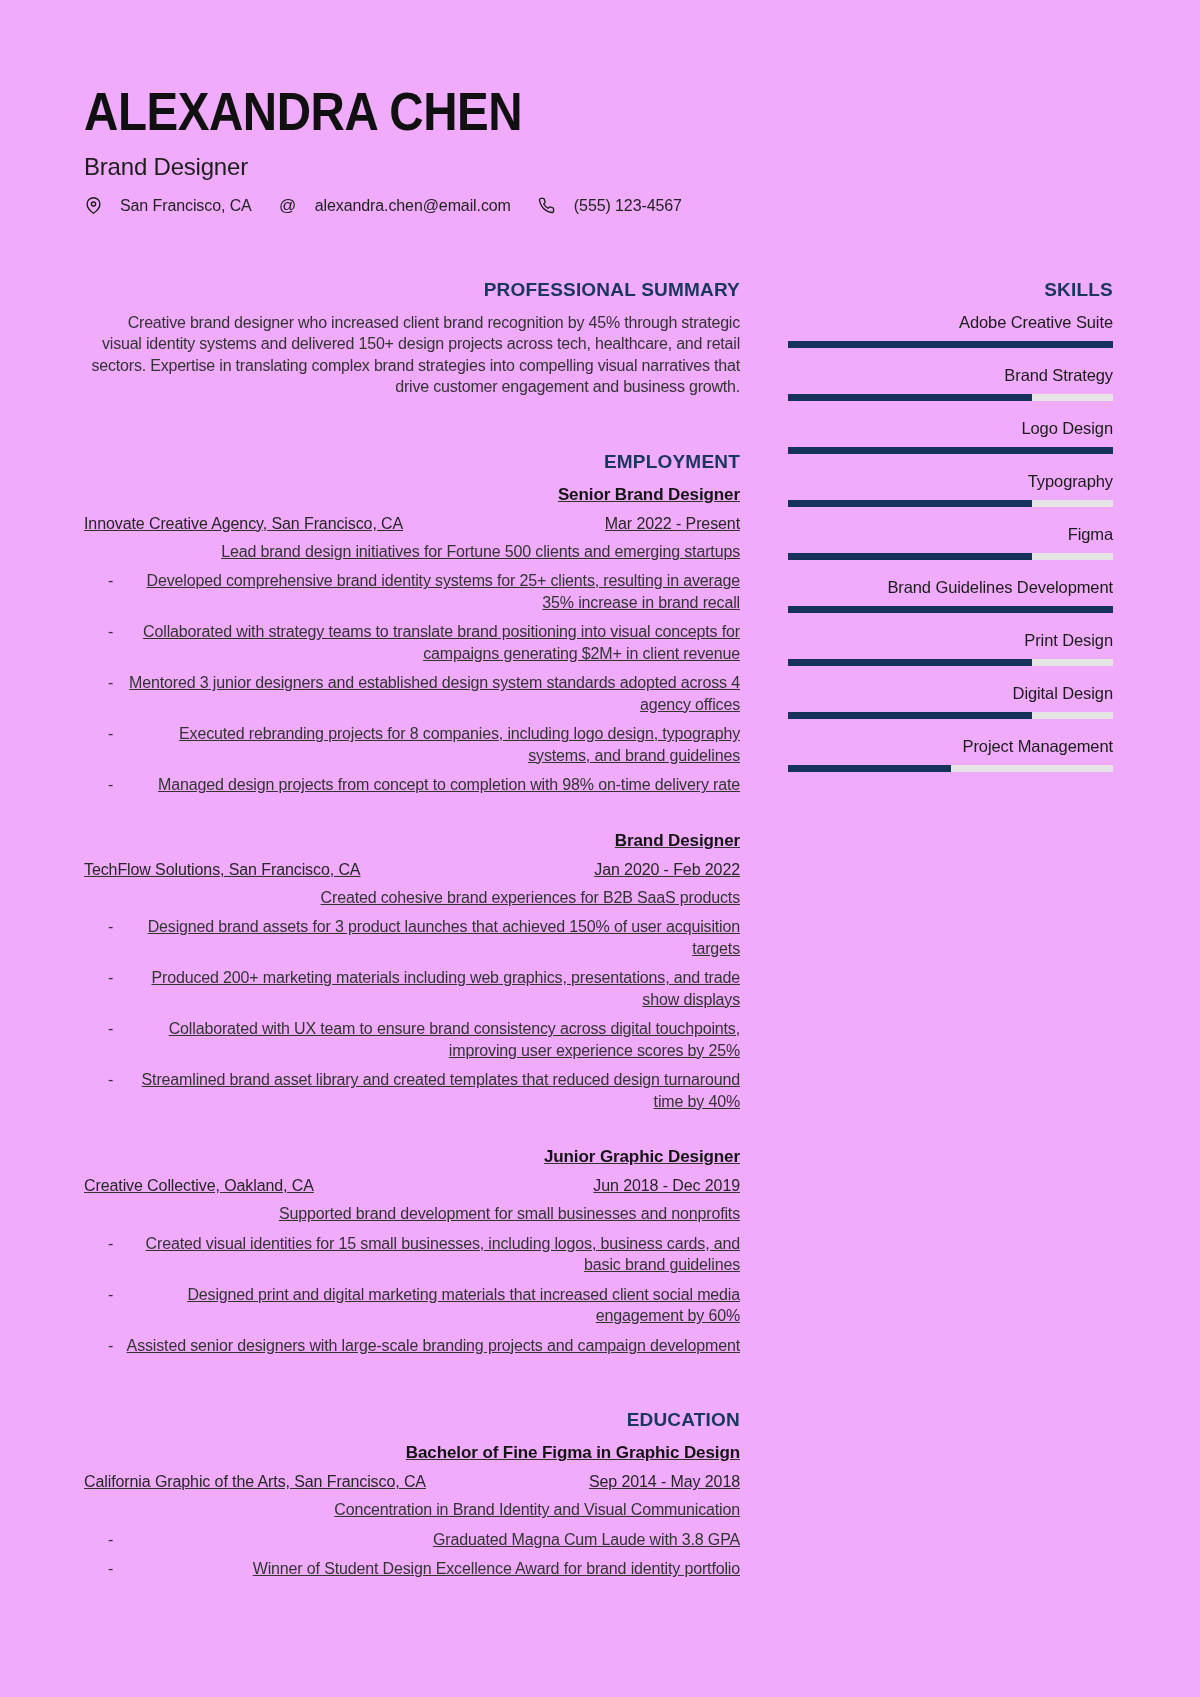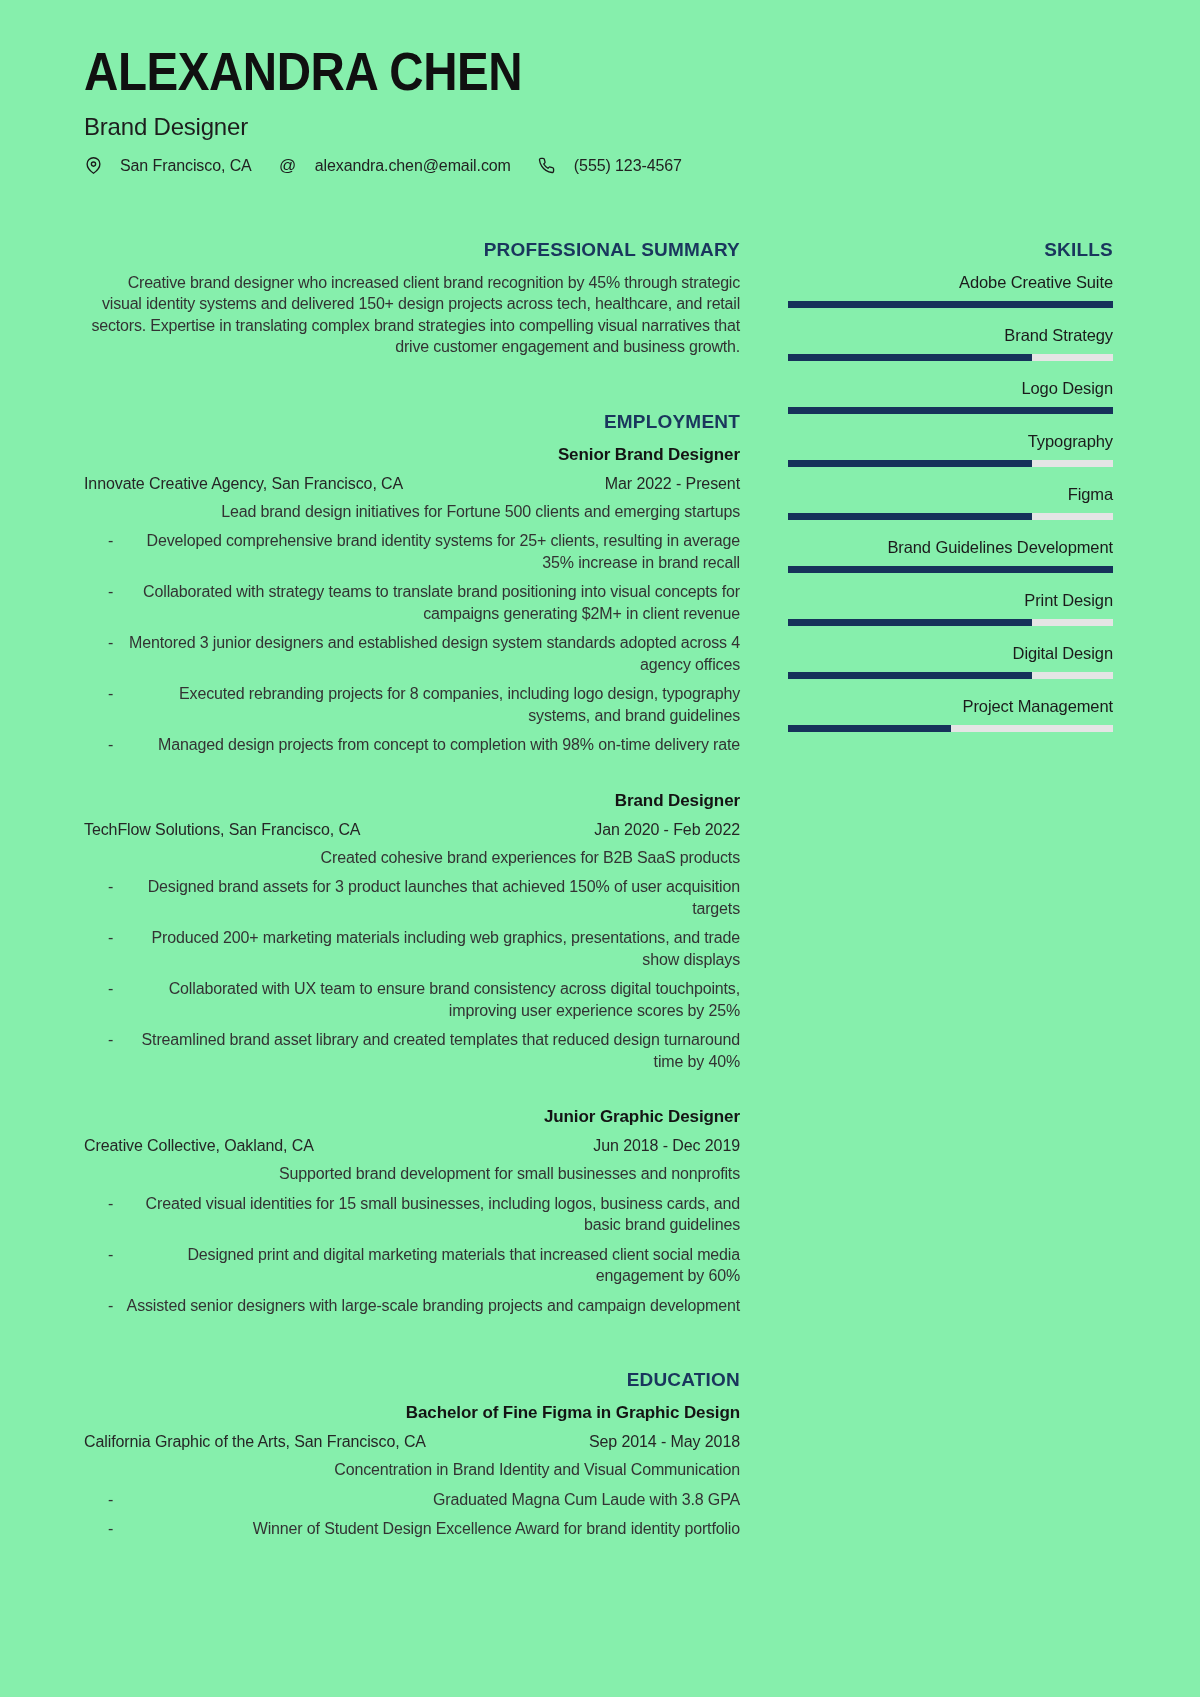--- a/index.html
+++ b/index.html
@@ -1,19 +1,19 @@
 <!DOCTYPE html>
 <html><head>
 <meta charset="utf-8">
 <style>
   html,body { margin:0; padding:0; background:#ffffff; }
   body { font-family:"Liberation Sans","DejaVu Sans",sans-serif; color:#333; }
   .page {
     width:1200px; min-height:1697px; box-sizing:border-box;
-    padding:44px 87px 40px 84px; background:#86efac; position:relative; overflow:hidden;
+    padding:84px 87px 40px 84px; background:#f0abfc; position:relative; overflow:hidden;
   }
 
   
   .name {
     font-size:54px; font-weight:700; color:#101010; margin:0; line-height:1;
     letter-spacing:-0.5px; white-space:nowrap; transform:scaleX(.88); transform-origin:left center;
   }
   .subtitle { font-size:24px; color:#1d1d1d; margin-top:15px; letter-spacing:-0.2px; line-height:1.2; }
   .contact { display:flex; align-items:center; gap:27px; margin-top:15px; font-size:16px; color:#222; }
   .contact-item { display:flex; align-items:center; gap:18px; letter-spacing:-0.1px; }
@@ -29,21 +29,21 @@
   .section-heading {
     font-size:19px; font-weight:700; margin:0 0 11px; letter-spacing:0.2px; line-height:23px;
   }
   .section { margin-bottom:52px; }
   .section:last-child { margin-bottom:0; }
   .section-education { margin-top:18px; }
 
   .summary-text { margin:0; font-size:16px; line-height:21.5px; color:#333; letter-spacing:-0.2px; }
 
   
-  .job { margin-bottom:34px; }
+  .job { margin-bottom:34px;text-decoration:underline; }
   .job:last-child { margin-bottom:0; }
   .job-title { margin:0 0 7px; font-size:17px; font-weight:700; color:#141414; line-height:22px; letter-spacing:-0.1px; }
   .job-meta { display:flex; justify-content:space-between; align-items:baseline; font-size:16px; color:#262626; margin-bottom:7px; line-height:21px; letter-spacing:-0.1px; }
   .job-dates { white-space:nowrap; color:#262626; }
   .job-summary { margin:0 0 8px; font-size:16px; line-height:21.5px; color:#333; letter-spacing:-0.15px; }
   .bullets { list-style:none; margin:0; padding:0 0 0 24px; }
   .bullets li {
     position:relative; padding-left:17px; margin-bottom:8px;
     font-size:16px; line-height:21.5px; color:#333; letter-spacing:-0.15px;
   }

